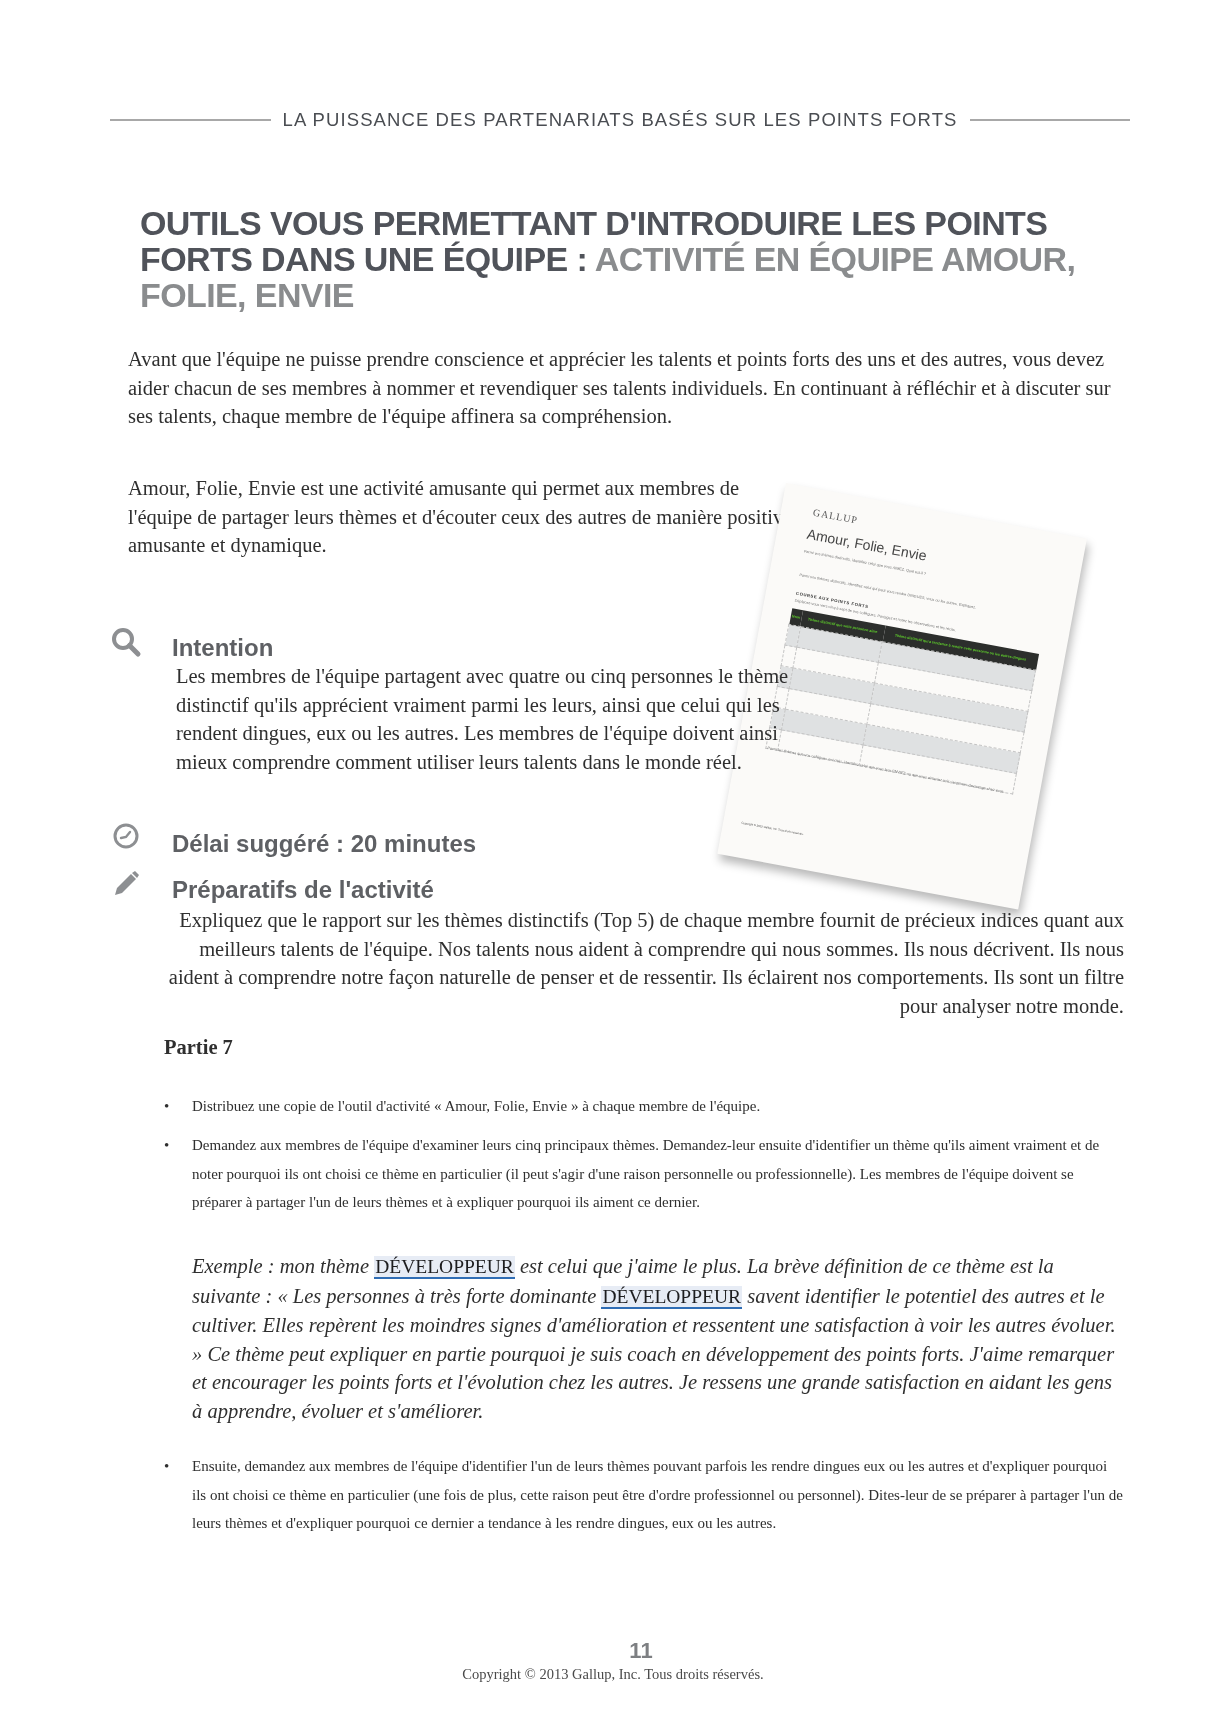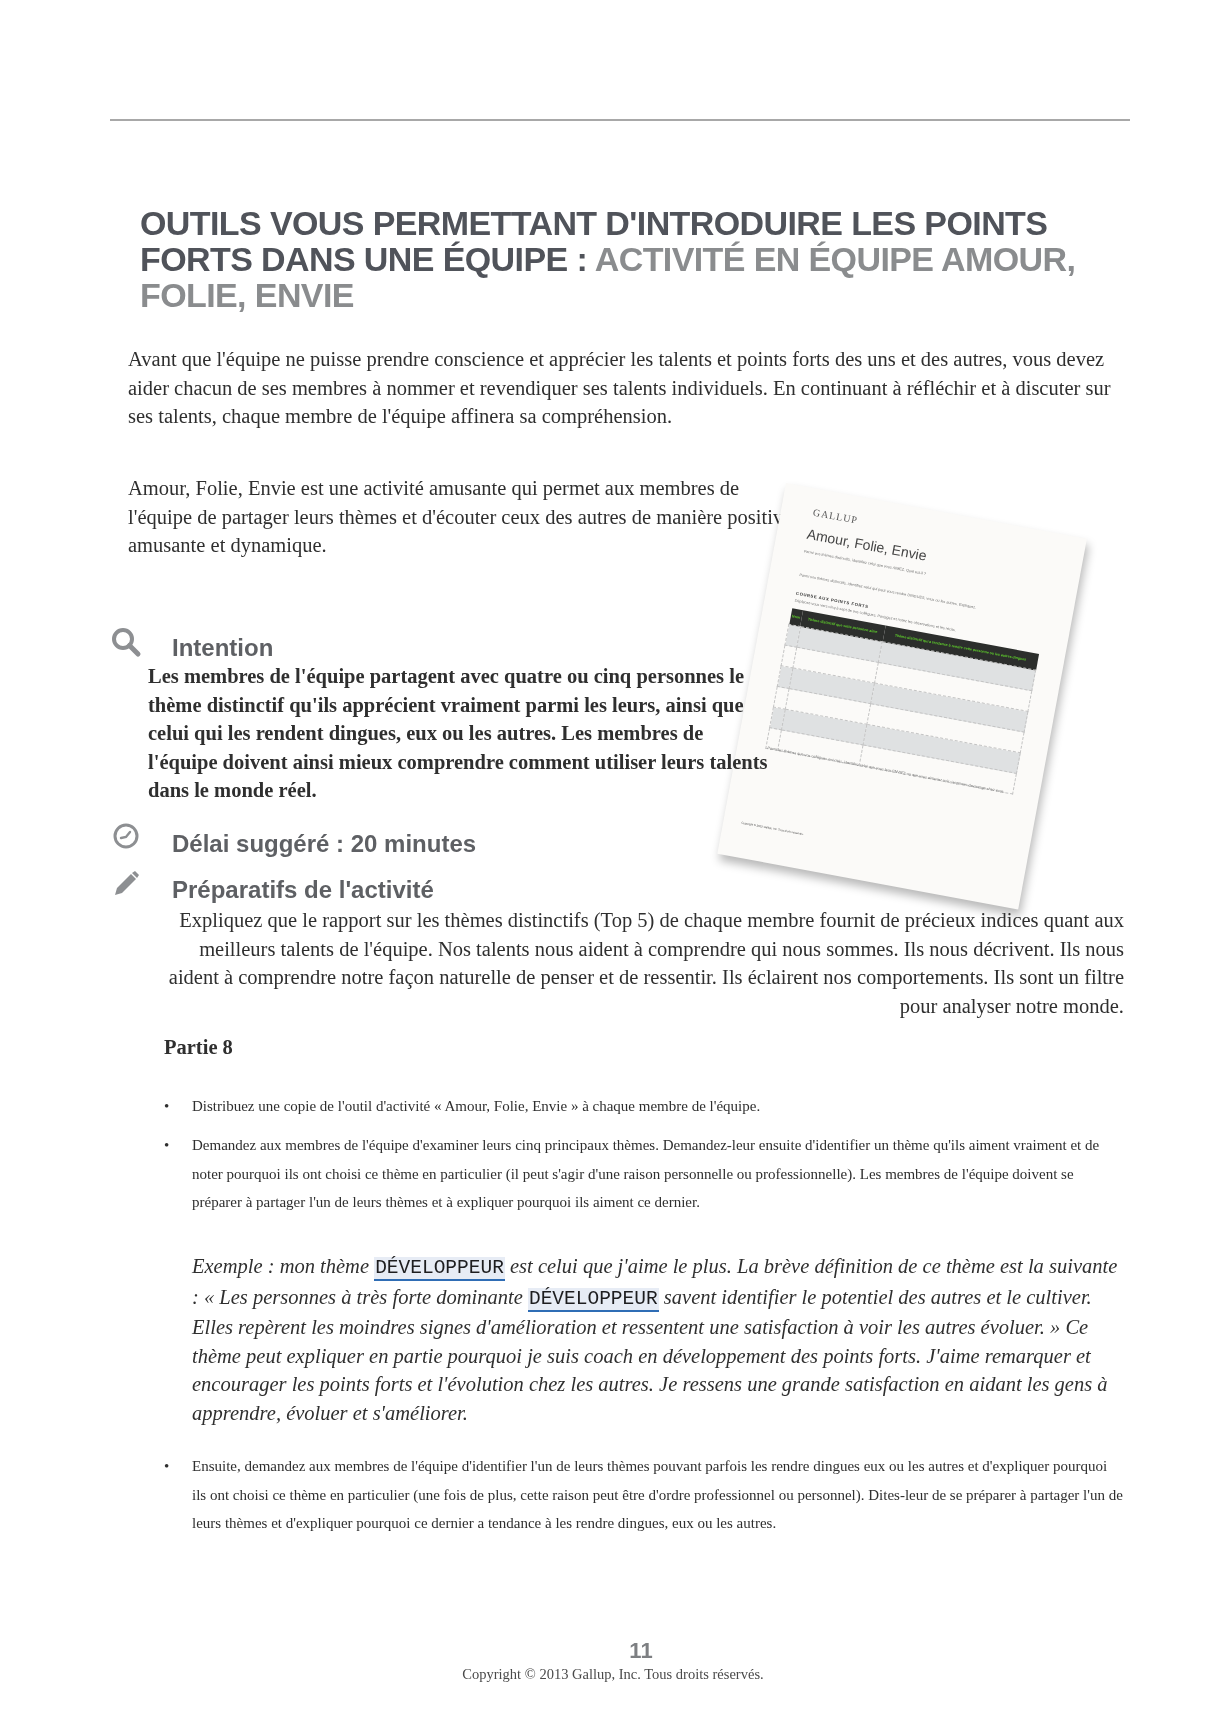--- a/index.html
+++ b/index.html
@@ -17,33 +17,33 @@
   .title .accent { color:#8a8c8e; }
 
   .para { position:absolute; font-size:20.5px; line-height:28.6px; color:#2f2f2f; margin:0; }
   .p1 { top:345px; left:128px; width:990px; }
   .p2 { top:474px; left:128px; width:680px; }
 
   .section-head { position:absolute; left:164px; font-size:24px; font-weight:bold; color:#5e6064; margin:8px; }
   .icon { position:absolute; left:110px; width:32px; height:32px; }
   .icon svg { width:100%; height:100%; display:block; }
 
-  .p-int { top:662px; left:148px; width:620px;font-weight:bold; }
+  .p-int { top:662px; left:176px; width:620px; }
   .p-prep { top:906px; left:164px; width:960px;text-align:right; }
   .partie { position:absolute; top:1036px; left:164px; font-size:20.5px; font-weight:bold; color:#2f2f2f; margin:0; }
 
   ul.bullets { position:absolute; left:164px; width:960px; margin:0; padding:0; list-style:none; }
   ul.bullets li { position:relative; padding-left:28px; font-size:15px; line-height:28.6px; color:#2f2f2f; }
   ul.bullets li::before { content:"•"; position:absolute; left:0; top:0; }
   .b1 { top:1092px; }
   .b2 { top:1131px; }
   .b3 { top:1452px; }
 
   .example { position:absolute; top:1252px; left:192px; width:930px; font-size:20.5px; line-height:28.6px; font-style:italic; color:#2f2f2f; margin:0; }
-  .theme-tag { font-family:Liberation Mono, monospace; font-style:normal; font-size:19.5px; color:#1d1d1f; background:#e7ecf5; border-bottom:2px solid #2f6db5; padding:0 1px; }
+  .theme-tag { font-family:Liberation Serif, serif; font-style:normal; font-size:19.5px; color:#1d1d1f; background:#e7ecf5; border-bottom:2px solid #2f6db5; padding:0 1px; }
 
   .page-num { position:absolute; top:1638px; left:0; width:1226px; text-align:center; font-size:22px; font-weight:bold; color:#7d7f82;margin-left:28px; }
   .copyright { position:absolute; top:1666px; left:0; width:1226px; text-align:center; font-size:14.5px; color:#4a4a4a; }
 
   
   .thumb { position:absolute; left:786px; top:483px; width:306px; height:377px; background:#fbfaf8; transform:rotate(10.5deg); transform-origin:0 0; box-shadow:3px 6px 10px rgba(0,0,0,0.28); overflow:hidden; }
   .thumb .t-logo { position:absolute; left:32px; top:18px; font-size:10px; letter-spacing:1px; color:#555; }
   .thumb .t-title { position:absolute; left:30px; top:38px; font-size:14px; color:#444; }
   .thumb .t-line { position:absolute; left:30px; font-size:3.8px; color:#777; white-space:nowrap; }
   .thumb .t-section { position:absolute; left:30px; top:104px; font-size:4.2px; font-weight:bold; letter-spacing:0.6px; color:#333; }
@@ -51,20 +51,21 @@
   .thumb th { background:#2c2e2c; color:#5fcf2c; font-size:3.6px; height:14px; font-weight:bold; text-align:center; border:none; }
   .thumb td { height:18px; border:0.5px dashed #c4c4c4; }
   .thumb tr.shade td { background:#dfe1e2; }
   .thumb .t-foot { position:absolute; left:18px; top:340px; font-size:2.8px; color:#444; white-space:nowrap; }
 </style>
 </head>
 <body>
 
 <div class="run-header sans">
   <div class="rule"></div>
+  <span class="txt">LA PUISSANCE DES PARTENARIATS BASÉS SUR LES POINTS FORTS</span>
   <div class="rule"></div>
 </div>
 
 <h1 class="title sans">
   <span>OUTILS VOUS PERMETTANT D'INTRODUIRE LES POINTS FORTS DANS UNE ÉQUIPE : </span><span class="accent">ACTIVITÉ EN ÉQUIPE AMOUR, FOLIE, ENVIE</span>
 </h1>
 
 <p class="para p1 serif">Avant que l'équipe ne puisse prendre conscience et apprécier les talents et points forts des uns et des autres, vous devez aider chacun de ses membres à nommer et revendiquer ses talents individuels. En continuant à réfléchir et à discuter sur ses talents, chaque membre de l'équipe affinera sa compréhension.</p>
 <p class="para p2 serif">Amour, Folie, Envie est une activité amusante qui permet aux membres de l'équipe de partager leurs thèmes et d'écouter ceux des autres de manière positive, amusante et dynamique.</p>
 
@@ -137,21 +138,21 @@
 
 <span class="icon" style="top:870px; width:28px; height:28px; left:112px;">
   <svg viewBox="0 0 28 28">
       <polygon points="3,25 5,18 19,4 24,9 10,23" fill="#8d8f92"></polygon>
       <polygon points="20,3 23,1 27,5 25,8" fill="#8d8f92"></polygon>
     </svg>
 </span>
 <h2 class="section-head sans" style="top:868px">Préparatifs de l'activité</h2>
 <p class="para p-prep serif">Expliquez que le rapport sur les thèmes distinctifs (Top 5) de chaque membre fournit de précieux indices quant aux meilleurs talents de l'équipe. Nos talents nous aident à comprendre qui nous sommes. Ils nous décrivent. Ils nous aident à comprendre notre façon naturelle de penser et de ressentir. Ils éclairent nos comportements. Ils sont un filtre pour analyser notre monde.</p>
 
-<h3 class="partie serif">Partie 8</h3>
+<h3 class="partie serif">Partie 7</h3>
 
 <ul class="bullets b1 serif">
   <li>Distribuez une copie de l'outil d'activité « Amour, Folie, Envie » à chaque membre de l'équipe.</li>
 </ul>
 <ul class="bullets b2 serif">
   <li>Demandez aux membres de l'équipe d'examiner leurs cinq principaux thèmes. Demandez-leur ensuite d'identifier un thème qu'ils aiment vraiment et de noter pourquoi ils ont choisi ce thème en particulier (il peut s'agir d'une raison personnelle ou professionnelle). Les membres de l'équipe doivent se préparer à partager l'un de leurs thèmes et à expliquer pourquoi ils aiment ce dernier.</li>
 </ul>
 
 <p class="example serif"><span>Exemple : mon thème </span><span class="theme-tag">DÉVELOPPEUR</span><span> est celui que j'aime le plus. La brève définition de ce thème est la suivante : « Les personnes à très forte dominante </span><span class="theme-tag">DÉVELOPPEUR</span><span> savent identifier le potentiel des autres et le cultiver. Elles repèrent les moindres signes d'amélioration et ressentent une satisfaction à voir les autres évoluer. » Ce thème peut expliquer en partie pourquoi je suis coach en développement des points forts. J'aime remarquer et encourager les points forts et l'évolution chez les autres. Je ressens une grande satisfaction en aidant les gens à apprendre, évoluer et s'améliorer.</span></p>
 

